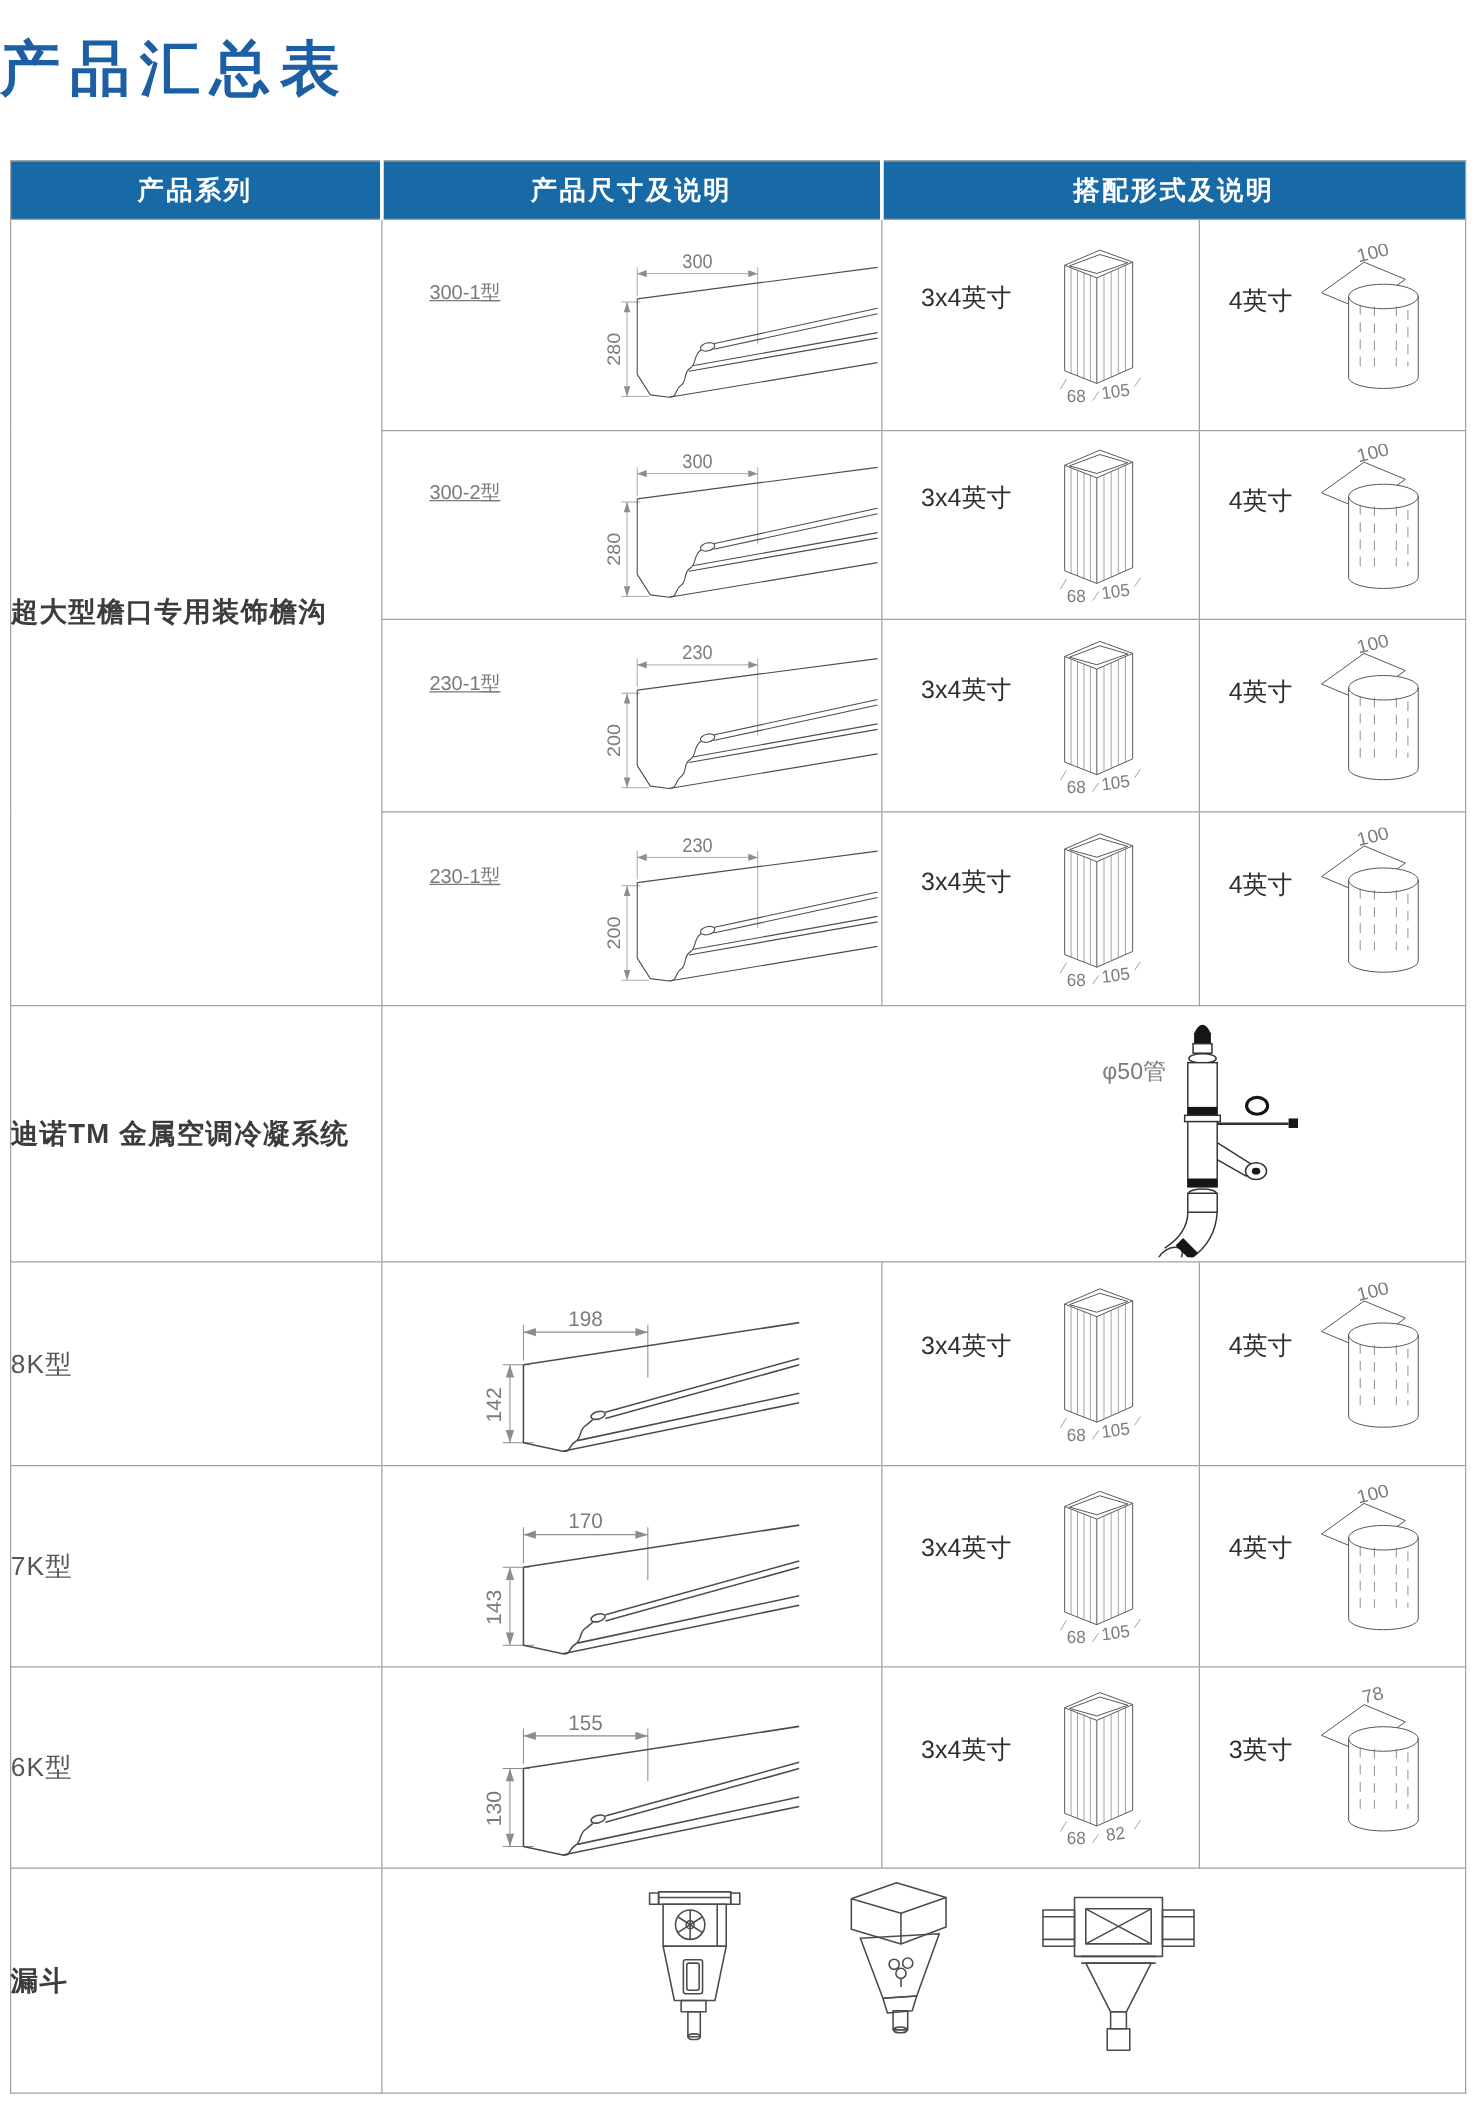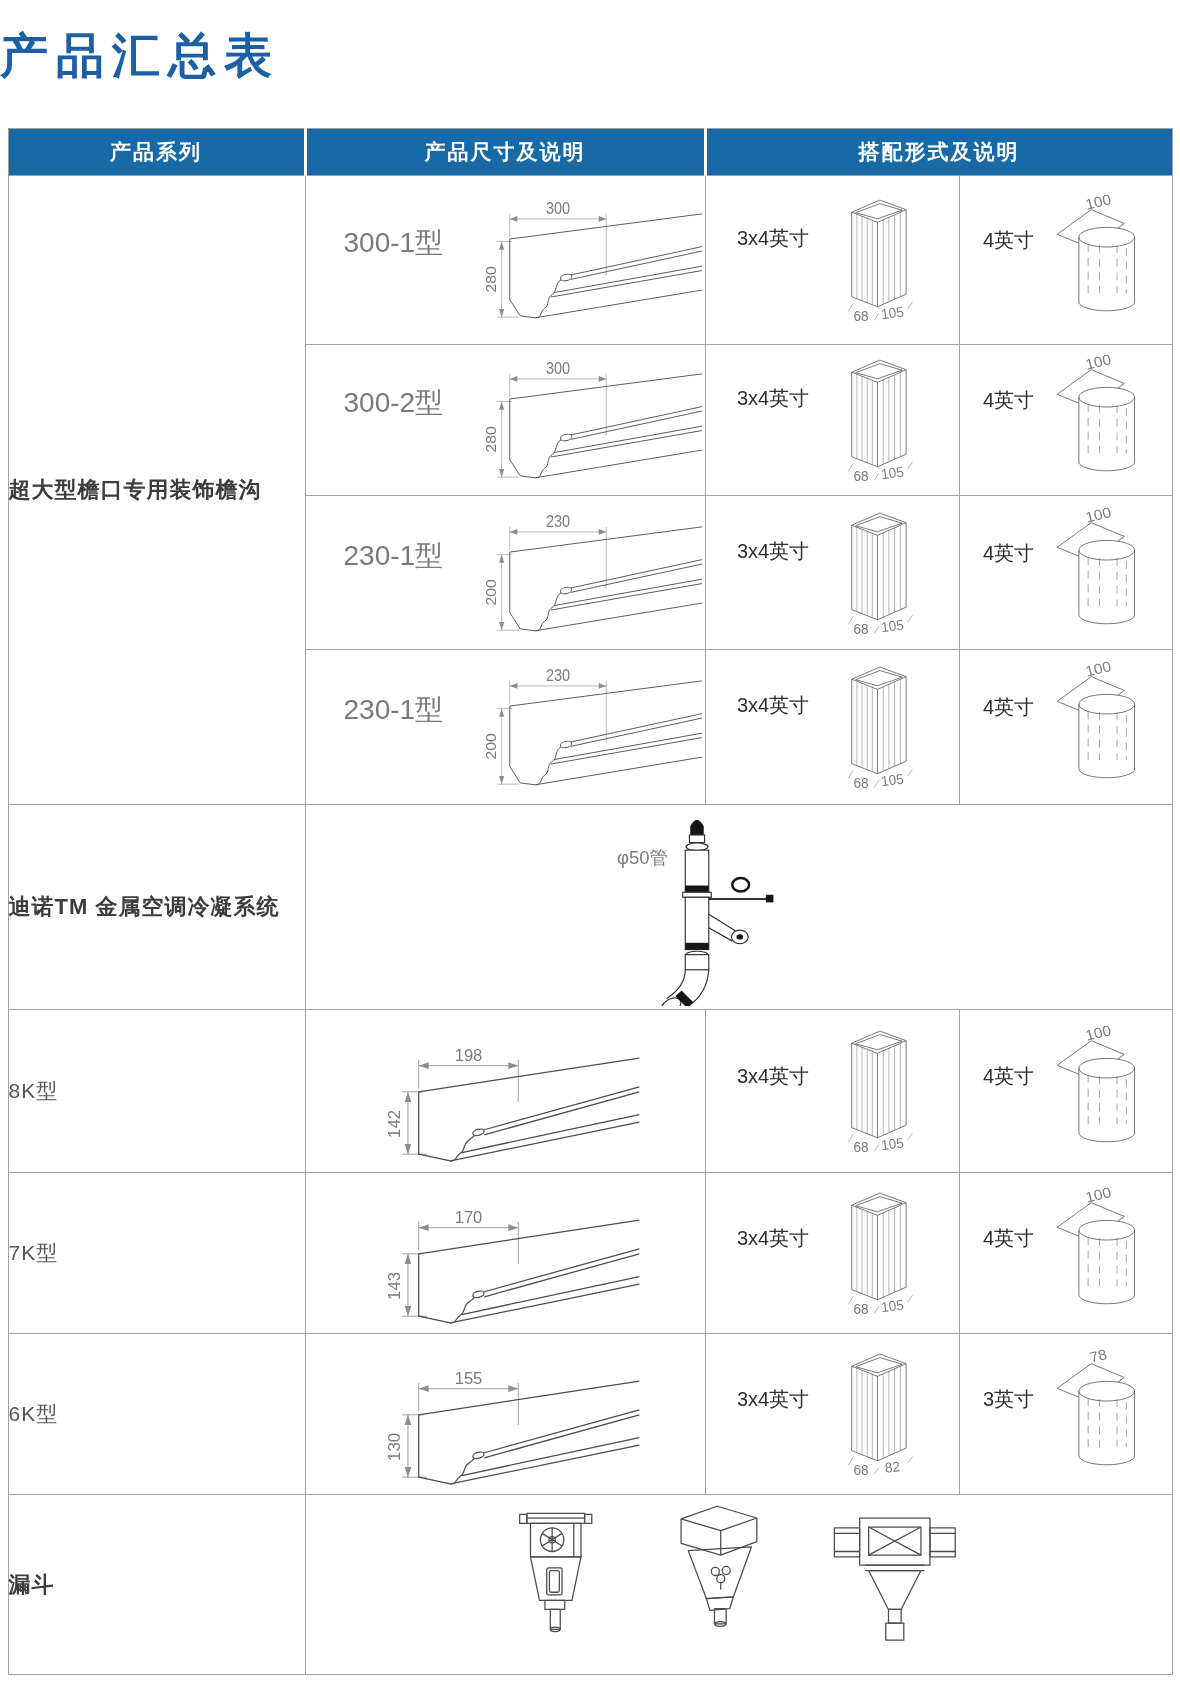--- a/index.html
+++ b/index.html
@@ -12,31 +12,31 @@
   th{background:#176aa6;color:#fff;font-weight:bold;font-size:21px;height:46px;padding:0;
      letter-spacing:2px;}
   th.div{border-left:3px solid #ffffff;text-align:center;}
   td{border:1px solid #a2a2a2;vertical-align:middle;padding:0;}
   tr.rh-a{height:169px;} tr.rh-b{height:151px;} tr.rh-c{height:154px;} tr.rh-d{height:155px;}
   tr.rh-e{height:205px;} tr.rh-f{height:163px;} tr.rh-g{height:161px;} tr.rh-h{height:161px;}
   tr.rh-i{height:180px;}
   .series{font-weight:bold;color:#3c3c3c;font-size:22px;letter-spacing:1px;}
   .series.light{font-weight:normal;color:#565656;font-size:21px;}
   .dimcell{display:flex;align-items:center;height:100%;}
-  .model{width:118px;margin-left:38px;color:#7a7a7a;font-size:28px;align-self:flex-start;
-         margin-top:30px;white-space:nowrap;}
+  .model{width:118px;margin-left:38px;color:#7a7a7a;font-size:16px;align-self:flex-start;
+         margin-top:30px;white-space:nowrap;text-decoration:underline;}
   .gut-big{width:246px;height:126px;margin-top:6px;}
   .kwrap{display:flex;align-items:center;justify-content:center;height:100%;margin-top:32px;}
   .gut-k{width:282px;height:118px;}
   .fitcell{display:flex;align-items:center;justify-content:center;gap:16px;height:100%;}
   .lbl{color:#2e2e2e;font-size:20px;align-self:flex-start;margin-top:32px;white-space:nowrap;}
   .fitcell.mid .lbl{align-self:center;margin-top:-30px;}
   .spout-svg{width:102px;height:134px;}
   .pipe-svg{width:98px;height:130px;}
-  .condcell{display:flex;align-items:center;justify-content:center;height:100%;}
+  .condcell{display:flex;align-items:center;justify-content:flex-end;height:100%;}
   .cond-svg{width:252px;height:198px;margin-right:84px;}
   .funcell{display:flex;align-items:center;justify-content:center;height:100%;}
   .funnels-svg{width:505px;height:172px;margin-left:6px;}
   .sdim{fill:#7c7c7c;font-family:"Liberation Sans","DejaVu Sans",sans-serif;}
   svg{display:block;}
   .hiddefs{position:absolute;width:0;height:0;overflow:hidden;}
 </style>
 </head>
 <body>
 

